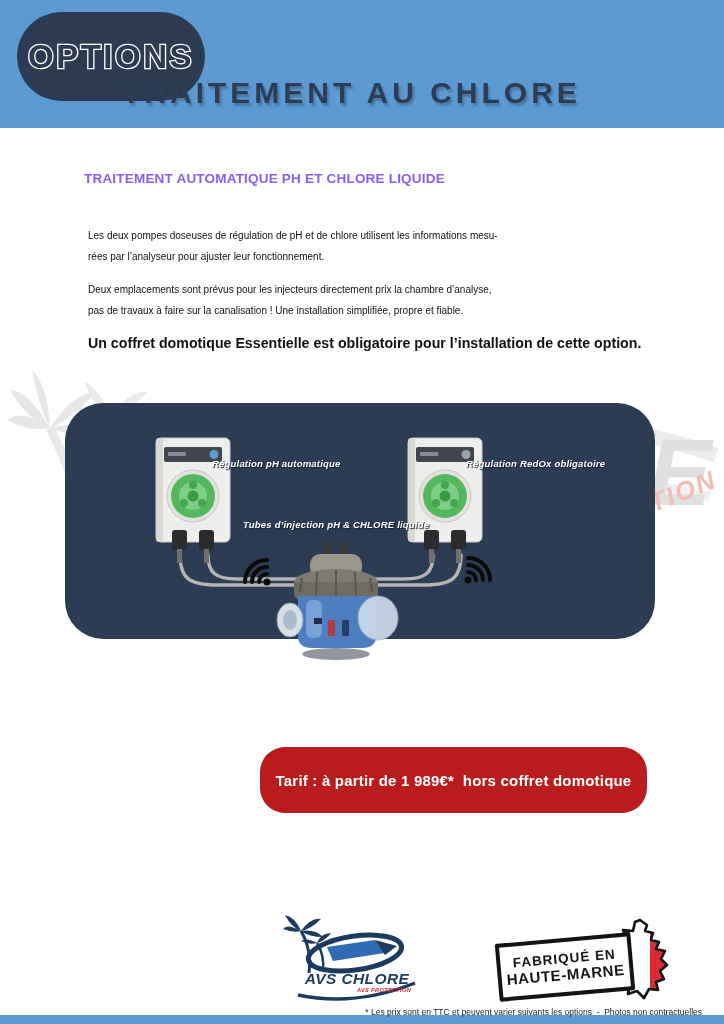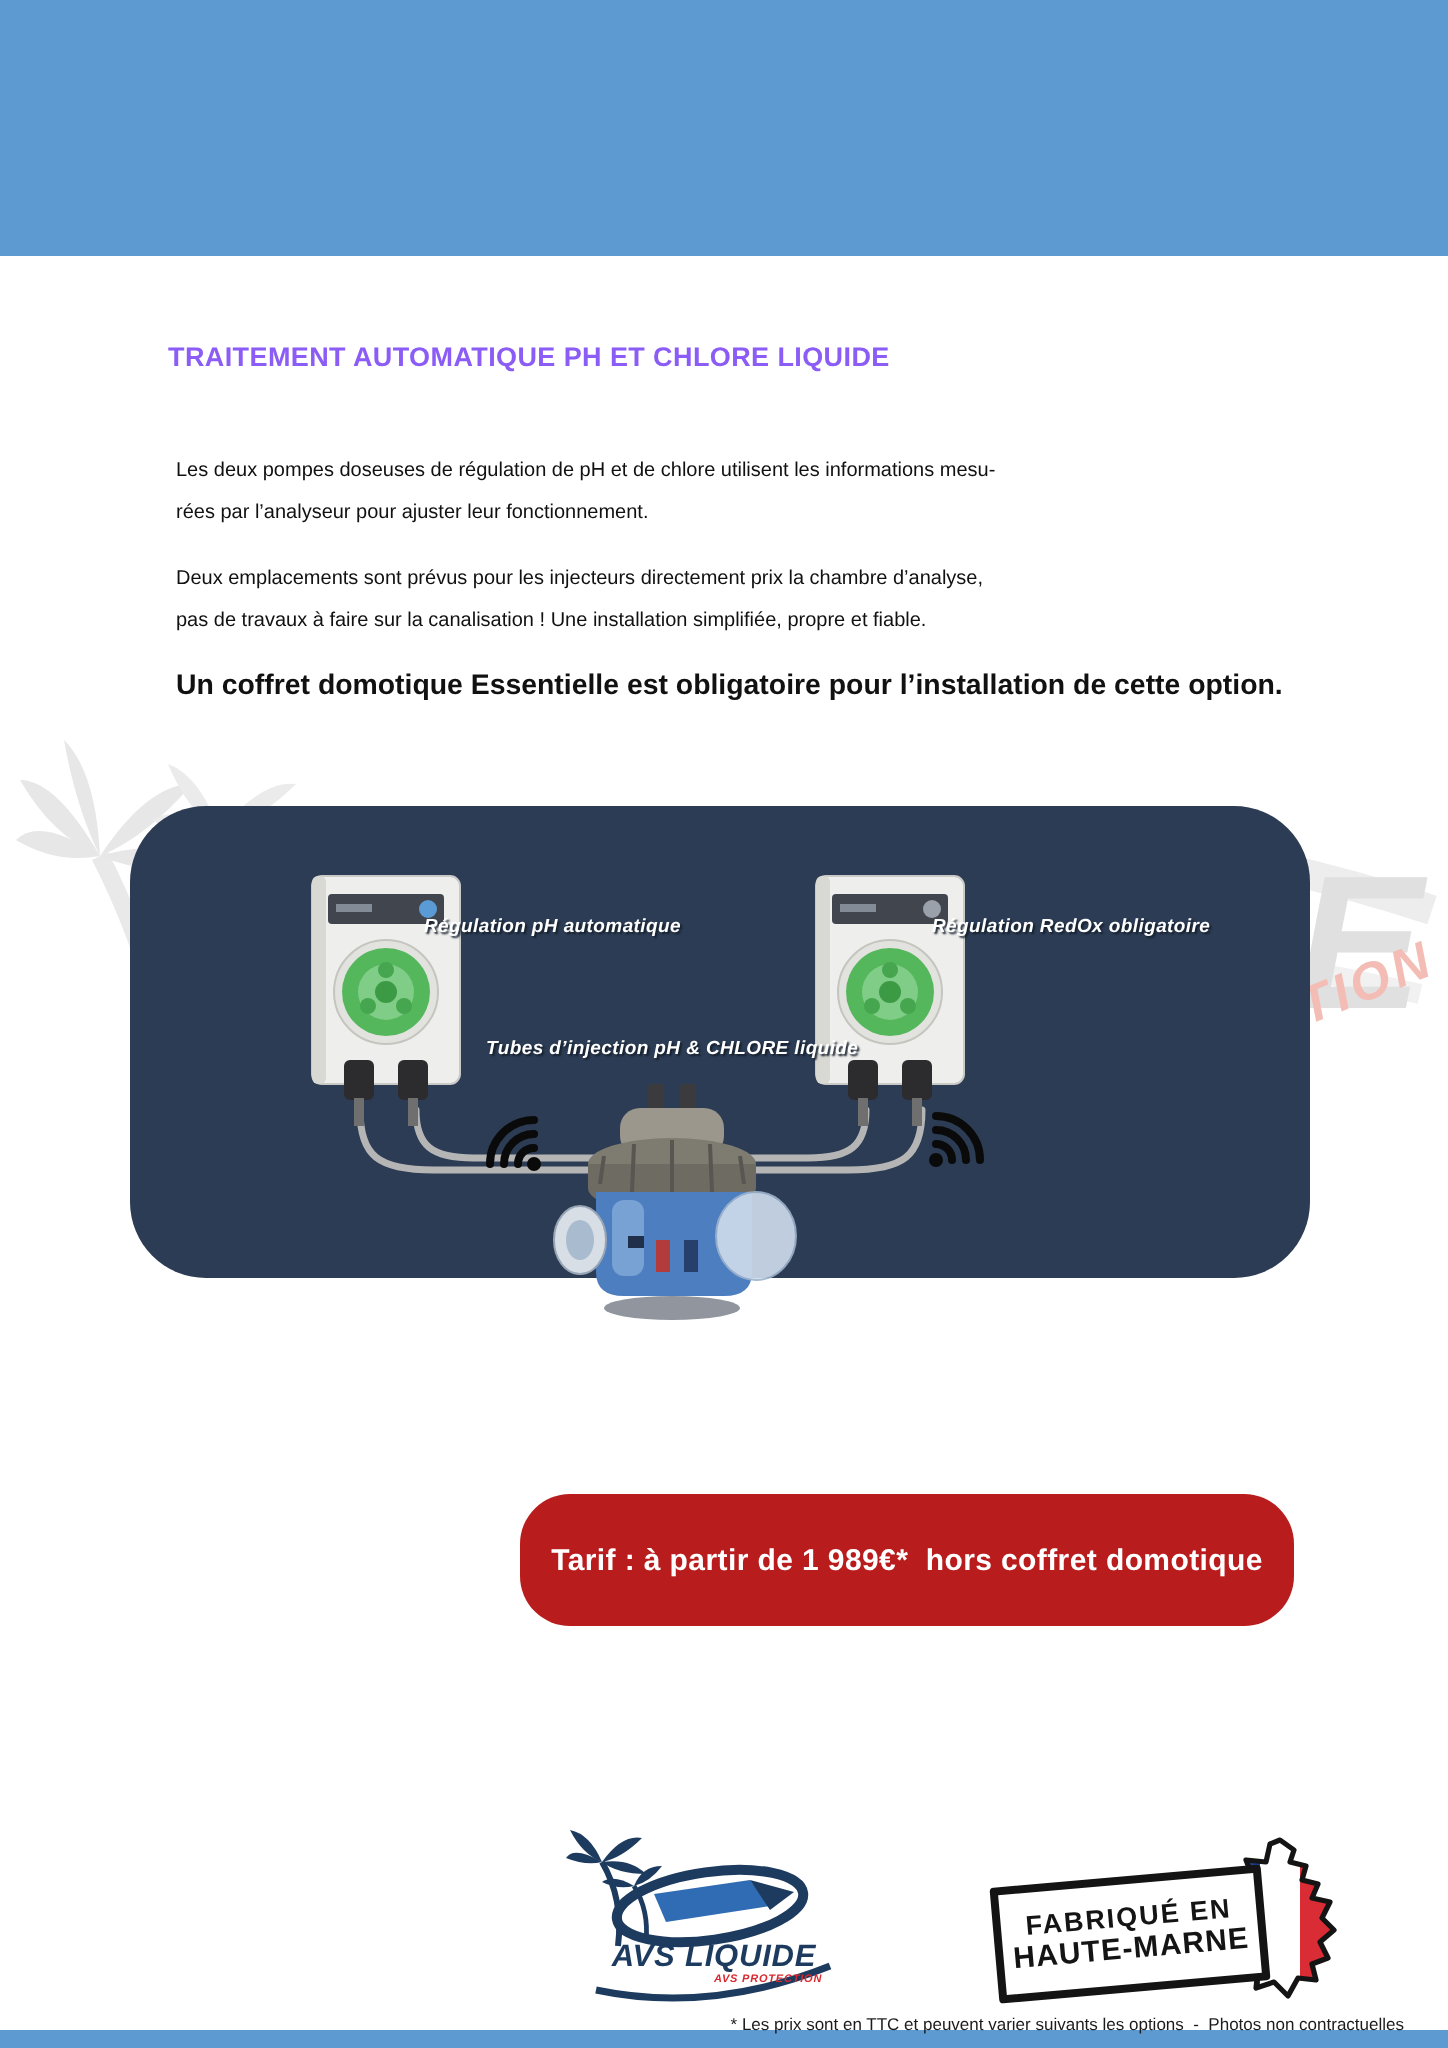--- a/index.html
+++ b/index.html
@@ -68,20 +68,26 @@
   .fineprint{position:absolute;right:22px;top:1007px;font-size:8.5px;color:#1c1c1c;
         white-space:pre;z-index:1;}
   .bottombar{position:absolute;left:0;top:1015px;width:724px;height:9px;background:#5d9ad1;}
 </style>
 </head>
 <body>
 
 <div class="page">
 
   <div class="header">
+    <div class="pill">
+      <svg width="188" height="89" viewBox="0 0 188 89">
+        <text x="94" y="56" text-anchor="middle" font-family="Liberation Sans, sans-serif" font-size="33" font-weight="bold" letter-spacing="2.5" fill="#2c3a52" stroke="#ffffff" stroke-width="2.6" paint-order="stroke">OPTIONS</text>
+      </svg>
+    </div>
+    <div class="page-title">TRAITEMENT AU CHLORE</div>
   </div>
 
   <div class="intro-heading">TRAITEMENT AUTOMATIQUE PH ET CHLORE LIQUIDE</div>
   <div class="para p1">Les deux pompes doseuses de régulation de pH et de chlore utilisent les informations mesu-
 rées par l’analyseur pour ajuster leur fonctionnement.</div>
   <div class="para p2">Deux emplacements sont prévus pour les injecteurs directement prix la chambre d’analyse,
 pas de travaux à faire sur la canalisation ! Une installation simplifiée, propre et fiable.</div>
   <div class="para note">Un coffret domotique Essentielle est obligatoire pour l’installation de cette option.</div>
 
   <svg class="wm" style="left:8px;top:348px;" width="175" height="195" viewBox="0 0 175 195">
@@ -212,21 +218,21 @@
       <path d="M26,60 C28,44 25,30 18,18" stroke="#1d3b5e" stroke-width="3" fill="none"></path>
       <path d="M18,18 Q4,10 0,16 Q10,20 18,18 Z" fill="#1d3b5e"></path>
       <path d="M18,18 Q12,4 2,2 Q8,14 18,18 Z" fill="#1d3b5e"></path>
       <path d="M18,18 Q28,4 38,6 Q28,16 18,18 Z" fill="#1d3b5e"></path>
       <path d="M18,18 Q32,16 40,24 Q26,24 18,18 Z" fill="#1d3b5e"></path>
       <path d="M40,58 C41,48 39,38 34,30" stroke="#1d3b5e" stroke-width="2.4" fill="none"></path>
       <path d="M34,30 Q24,24 18,28 Q26,32 34,30 Z" fill="#1d3b5e"></path>
       <path d="M34,30 Q38,20 48,20 Q42,28 34,30 Z" fill="#1d3b5e"></path>
       <path d="M15,82 Q72,94 132,70" stroke="#1d3b5e" stroke-width="3.5" fill="none"></path>
     </svg>
-    <div class="avs-name">AVS LIQUIDE</div>
+    <div class="avs-name">AVS CHLORE</div>
     <div class="avs-sub">AVS PROTECTION</div>
   </div>
 
   <div class="stamp">
     <svg class="stamp-map" width="58" height="84" viewBox="0 0 58 84">
       <defs>
         <clipPath id="mapclip">
           <polygon points="29,2 36,7 34,13 42,15 40,22 48,24 45,31 54,33 50,41 56,47 49,53 53,61 45,64 47,72 38,71 33,80 26,73 17,76 18,67 9,64 13,55 4,51 10,44 3,37 11,33 6,24 16,22 12,12 22,13 24,4"></polygon>
         </clipPath>
       </defs>

